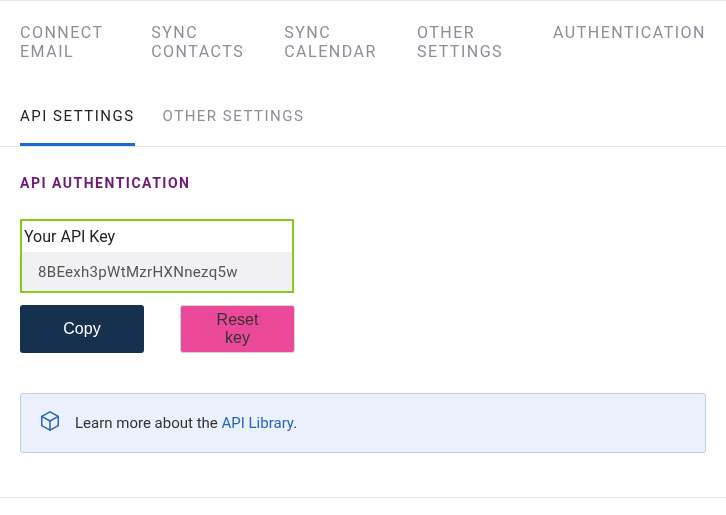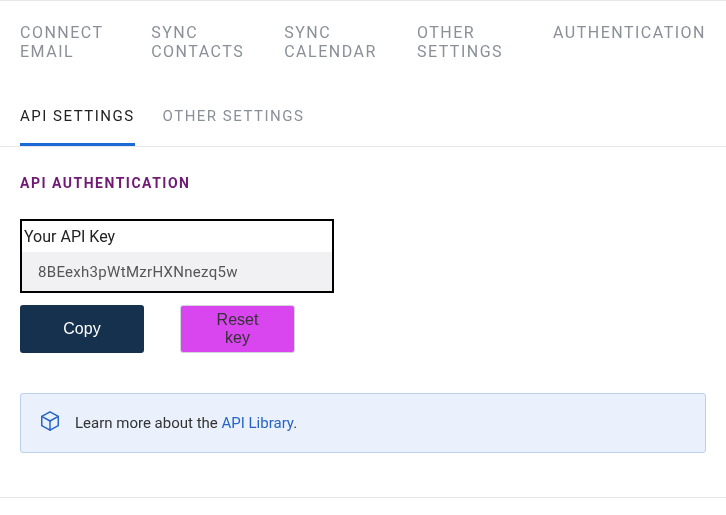--- a/index.html
+++ b/index.html
@@ -48,22 +48,22 @@
     .content {
       padding: 28px 20px 20px 20px;
     }
     .section-title {
       font-size: 14px;
       letter-spacing: 1.5px;
       color: #701a75;
       margin-bottom: 28px;
     }
     .api-key-box {
-      border: 2px solid #000000;
-      width: 314px;
+      border: 2px solid #84cc16;
+      width: 274px;
       padding: 0;
       margin-bottom: 12px;
     }
     .api-key-label {
       font-size: 16px;
       color: #222;
       padding: 6px 2px 6px 2px;
       font-weight: 400;
     }
     .api-key-value-wrap {
@@ -91,21 +91,21 @@
       cursor: pointer;
       padding: 0 30px;
       border: none;
     }
     .btn-primary {
       background: #15314d;
       color: #fff;
       width: 124px;
     }
     .btn-secondary {
-      background: #d946ef;
+      background: #ec4899;
       color: #333;
       border: 1px solid #d1d5db;
       width: 115px;
     }
     .info-banner {
       display: flex;
       align-items: center;
       gap: 14px;
       background: #eaf1fc;
       border: 1px solid #b9d0ef;

